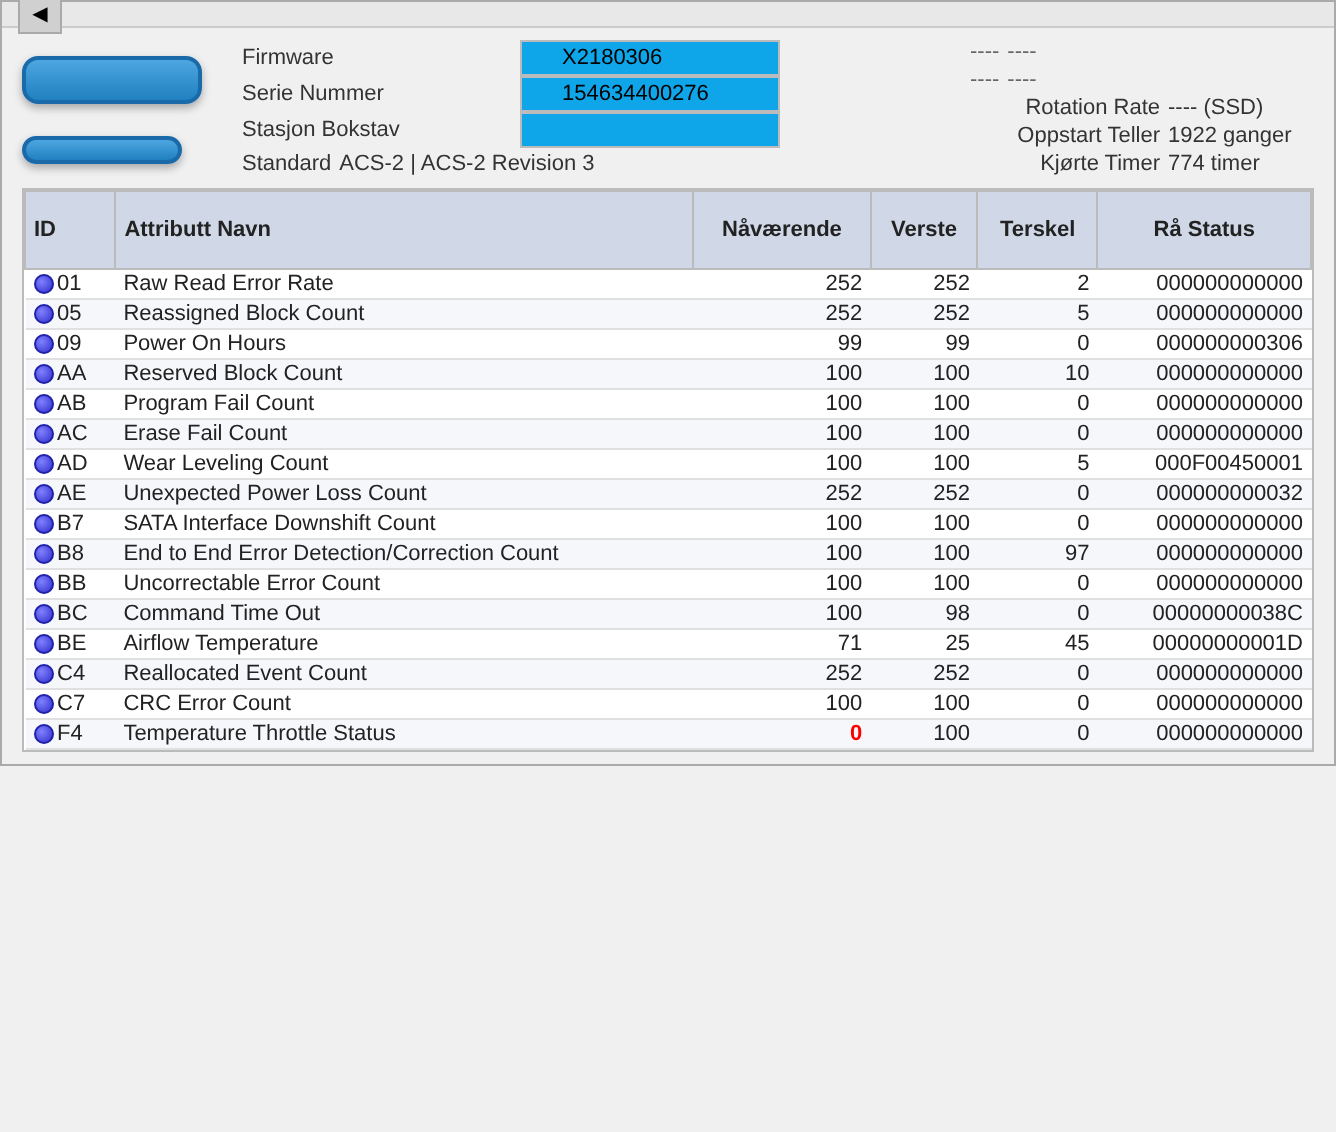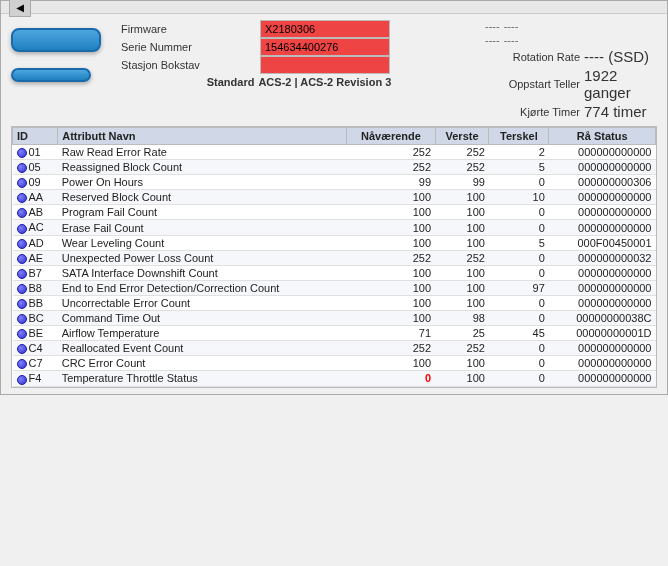--- a/index.html
+++ b/index.html
@@ -95,37 +95,35 @@
     }
     .info-label {
       font-size: 11px;
       color: #333;
       text-align: left;
       width: 135px;
       flex-shrink: 0;
     }
     .info-value-box {
       border: 1px solid #bbb;
-      background: #ef4444;
-      padding: 1px 4px;
+      background: #0ea5e9;
+      padding: 1px 20px;
       font-size: 11px;
       min-width: 130px;
       height: 18px;
       display: flex;
       align-items: center;
     }
     .info-value-box.wide { min-width: 180px; }
     .dashes { color: #666; font-size: 11px; }
     .standard-row {
       display: flex;
       align-items: center;
-      justify-content: center;
       gap: 4px;
       margin-top: 2px;
-      font-weight: bold;
     }
     .standard-label { font-size: 11px; color: #333; }
     .standard-value { font-size: 11px; color: #333; }
     .supported-row {
       display: flex;
       align-items: center;
       justify-content: center;
       gap: 4px;
     }
     .table-container {
@@ -135,21 +133,21 @@
     }
     table {
       width: 100%;
       border-collapse: collapse;
       font-size: 11px;
     }
     thead tr {
       background: #d0d8e8;
     }
     thead th {
-      padding: 2px 4px;
+      padding: 13px 4px;
       border: 1px solid #bbb;
       font-weight: bold;
       text-align: left;
       color: #222;
     }
     thead th.right { text-align: center; }
     tbody tr:nth-child(even) { background: #f5f7fa; }
     tbody tr:nth-child(odd) { background: white; }
     tbody td {
       padding: 1px 4px;
@@ -188,21 +186,21 @@
       gap: 4px;
     }
     .side-label {
       font-size: 11px;
       color: #333;
       text-align: right;
       width: 95px;
       flex-shrink: 0;
     }
     .side-val {
-      font-size: 15px;
+      font-size: 11px;
       color: #333;
     }
   </style>
 </head>
 <body>
 
 <div class="window">
 
   <div class="title-bar">
     <div class="back-btn">◀</div>

